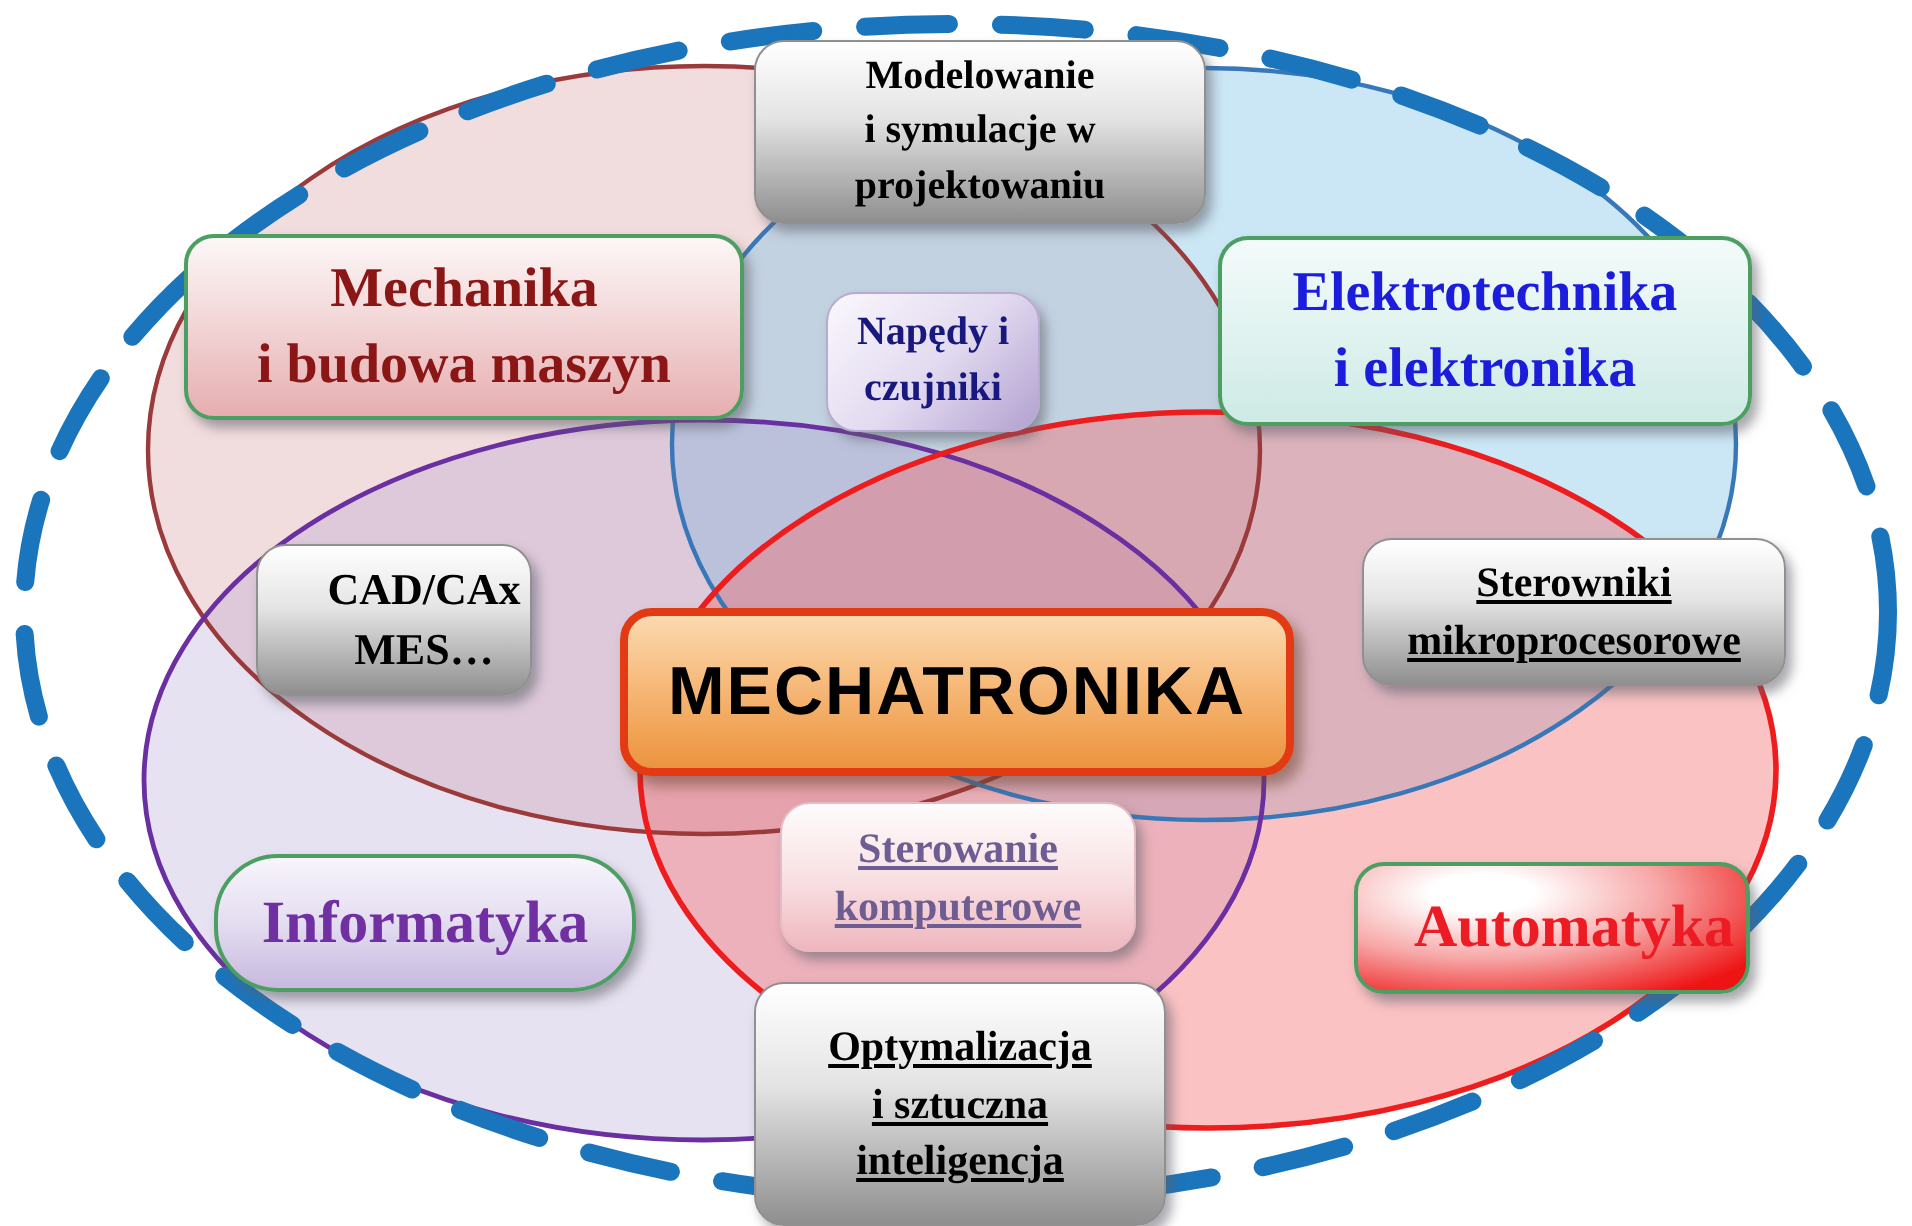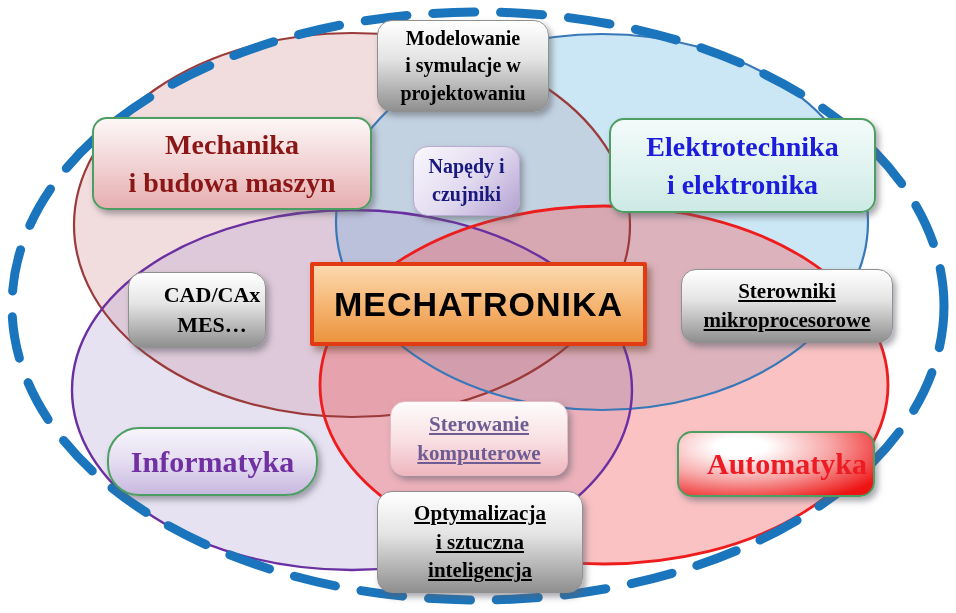--- a/index.html
+++ b/index.html
@@ -23,23 +23,23 @@
               border:2px solid #4d9e63; color:#8b1616; }
   .mint     { background:linear-gradient(180deg,#f3fbfa 0%,#e1f3f0 50%,#cdeae5 100%);
               border:2px solid #4d9e63; color:#1c1cdc; }
   .lav2     { background:linear-gradient(180deg,#f8f5fc 0%,#e4ddf1 50%,#c7b9de 100%);
               border:2px solid #4d9e63; color:#7130a2; }
   .redgrad  { background:radial-gradient(ellipse at 32% 22%, #ffffff 14%, #f7a6a6 48%, #ee1414 88%);
               border:2px solid #4d9e63; color:#ed1c24; }
   .pinksoft { background:linear-gradient(180deg,#fefcfc 0%,#f8dee1 55%,#efb6be 100%);
               border:1px solid #e6bcc4; color:#6e5d92; }
   .orange   { background:linear-gradient(180deg,#fbd9af 0%,#f7bd80 40%,#f0a152 80%,#ea9440 100%);
-              border:4px solid #e23a12; color:#000000; border-radius:2px;
+              border:4px solid #e23a12; color:#000000; border-radius:16px;
               font-family:"Liberation Sans", sans-serif; letter-spacing:1px;
-              box-shadow:4px 5px 7px rgba(110,70,50,0.55); }
+              box-shadow:4px 5px 7px rgba(110,70,50,0.55);margin-top:42px; }
 
   .fs20 { font-size:20px; }
   .fs21 { font-size:21px;text-decoration:underline; }
   .fs22 { font-size:22px;padding-left:36px; }
   .fs28 { font-size:28px; line-height:1.35; }
   .fs30 { font-size:30px; }
   .fs34 { font-size:34px; }
 </style>
 </head>
 <body>
@@ -54,37 +54,37 @@
     <ellipse cx="604" cy="385" rx="284" ry="179" stroke="none" fill="rgba(242,110,112,0.42)"></ellipse>
 
     <ellipse cx="352" cy="225" rx="278" ry="192" fill="none" stroke-width="2.2" stroke="#9b3a3a"></ellipse>
     <ellipse cx="602" cy="222" rx="266" ry="188" fill="none" stroke-width="2.2" stroke="#3878b8"></ellipse>
     <ellipse cx="352" cy="390" rx="280" ry="180" fill="none" stroke-width="2.4" stroke="#6a2fa0"></ellipse>
     <ellipse cx="604" cy="385" rx="284" ry="179" fill="none" stroke-width="2.8" stroke="#ee1c1c"></ellipse>
 
     <ellipse cx="478" cy="306" rx="466" ry="294" fill="none" stroke-width="9" stroke-dasharray="42 26" stroke-linecap="round" stroke="#1b75bc"></ellipse>
   </svg>
 
-  <div class="box gray fs20" style="left:377px; top:20px; width:172px; height:92px;">Modelowanie
+  <div class="box gray fs20" style="left:377px; top:20px; width:226px; height:92px;">Modelowanie
 i symulacje w
 projektowaniu</div>
 
   <div class="box lavender fs20" style="left:413px; top:146px; width:107px; height:70px;">Napędy i
 czujniki</div>
 
   <div class="box gray fs22" style="left:128px; top:272px; width:138px; height:76px;">CAD/CAx
 MES…</div>
 
   <div class="box gray fs21" style="left:681px; top:269px; width:212px; height:74px;">Sterowniki
 mikroprocesorowe</div>
 
   <div class="box pinksoft fs21" style="left:390px; top:401px; width:178px; height:75px;">Sterowanie
 komputerowe</div>
 
-  <div class="box gray fs21" style="left:377px; top:491px; width:206px; height:102px;">Optymalizacja
+  <div class="box gray fs21" style="left:377px; top:491px; width:206px; height:122px;">Optymalizacja
 i sztuczna
 inteligencja</div>
 
   <div class="box pinkred fs28" style="left:92px; top:117px; width:280px; height:93px;">Mechanika
 i budowa maszyn</div>
 
   <div class="box mint fs28" style="left:609px; top:118px; width:267px; height:95px;">Elektrotechnika
 i elektronika</div>
 
   <div class="box lav2 fs30" style="left:107px; top:427px; width:211px; height:69px;border-radius:32px;">Informatyka</div>

